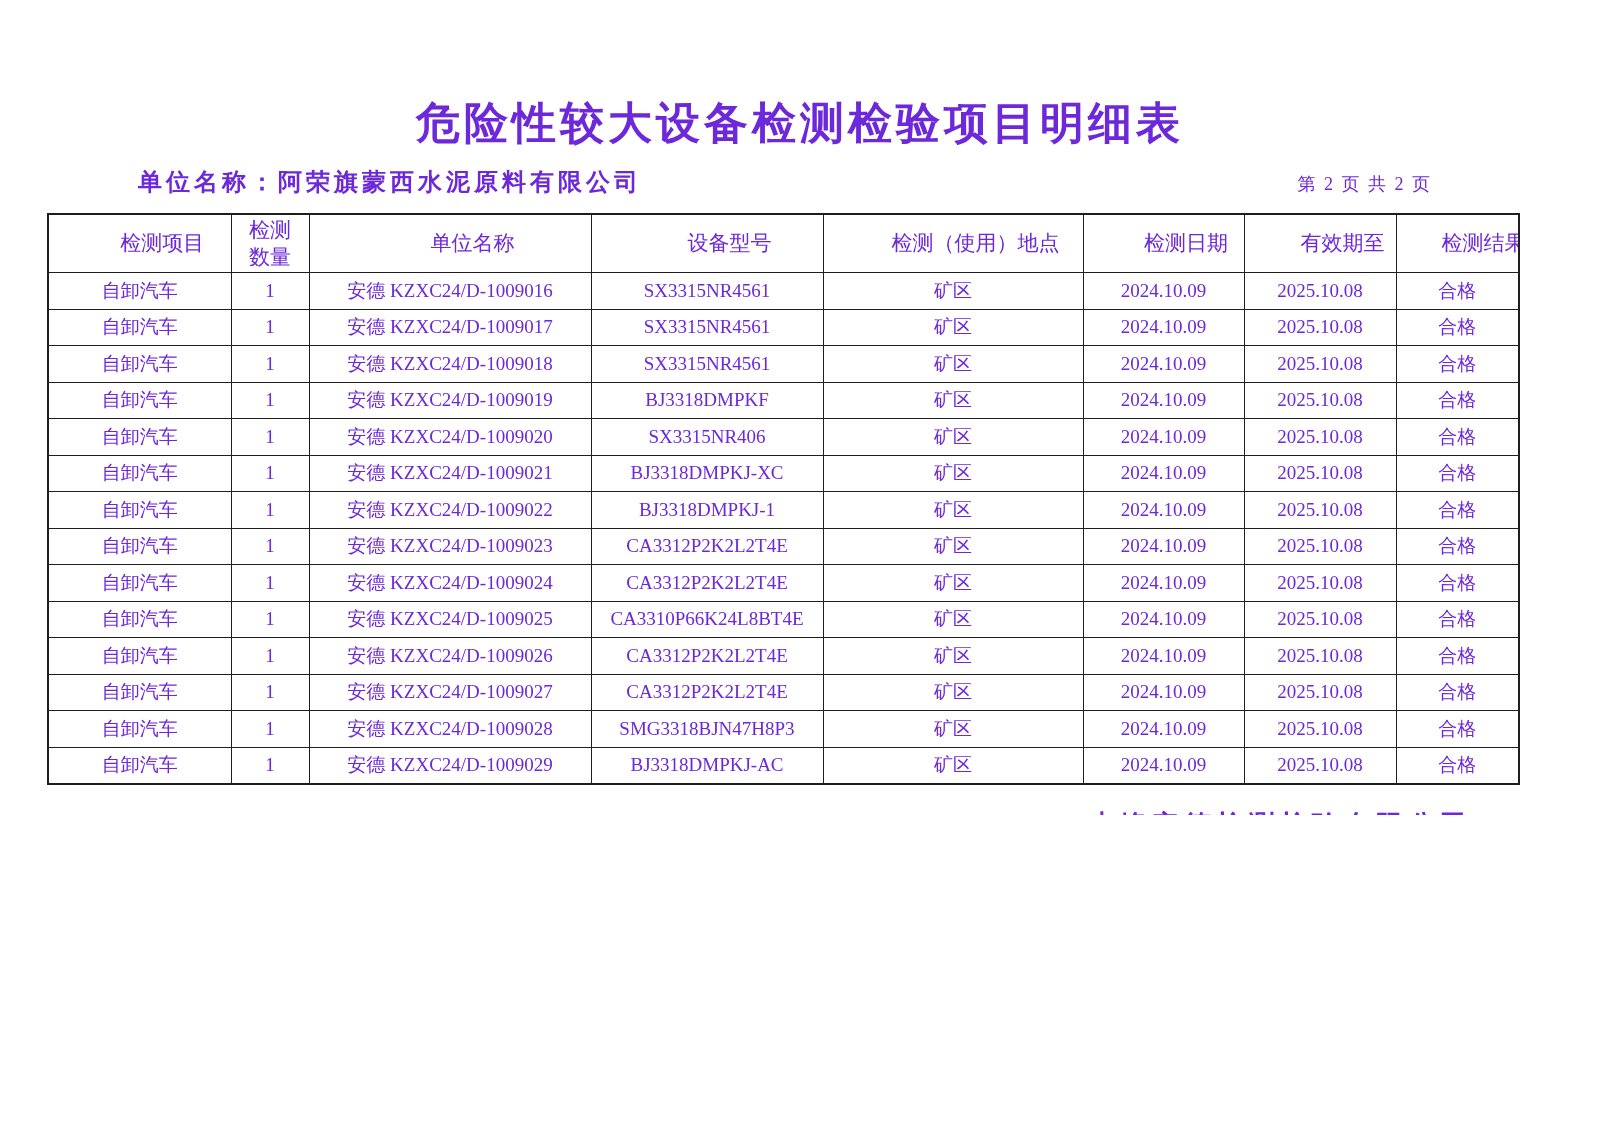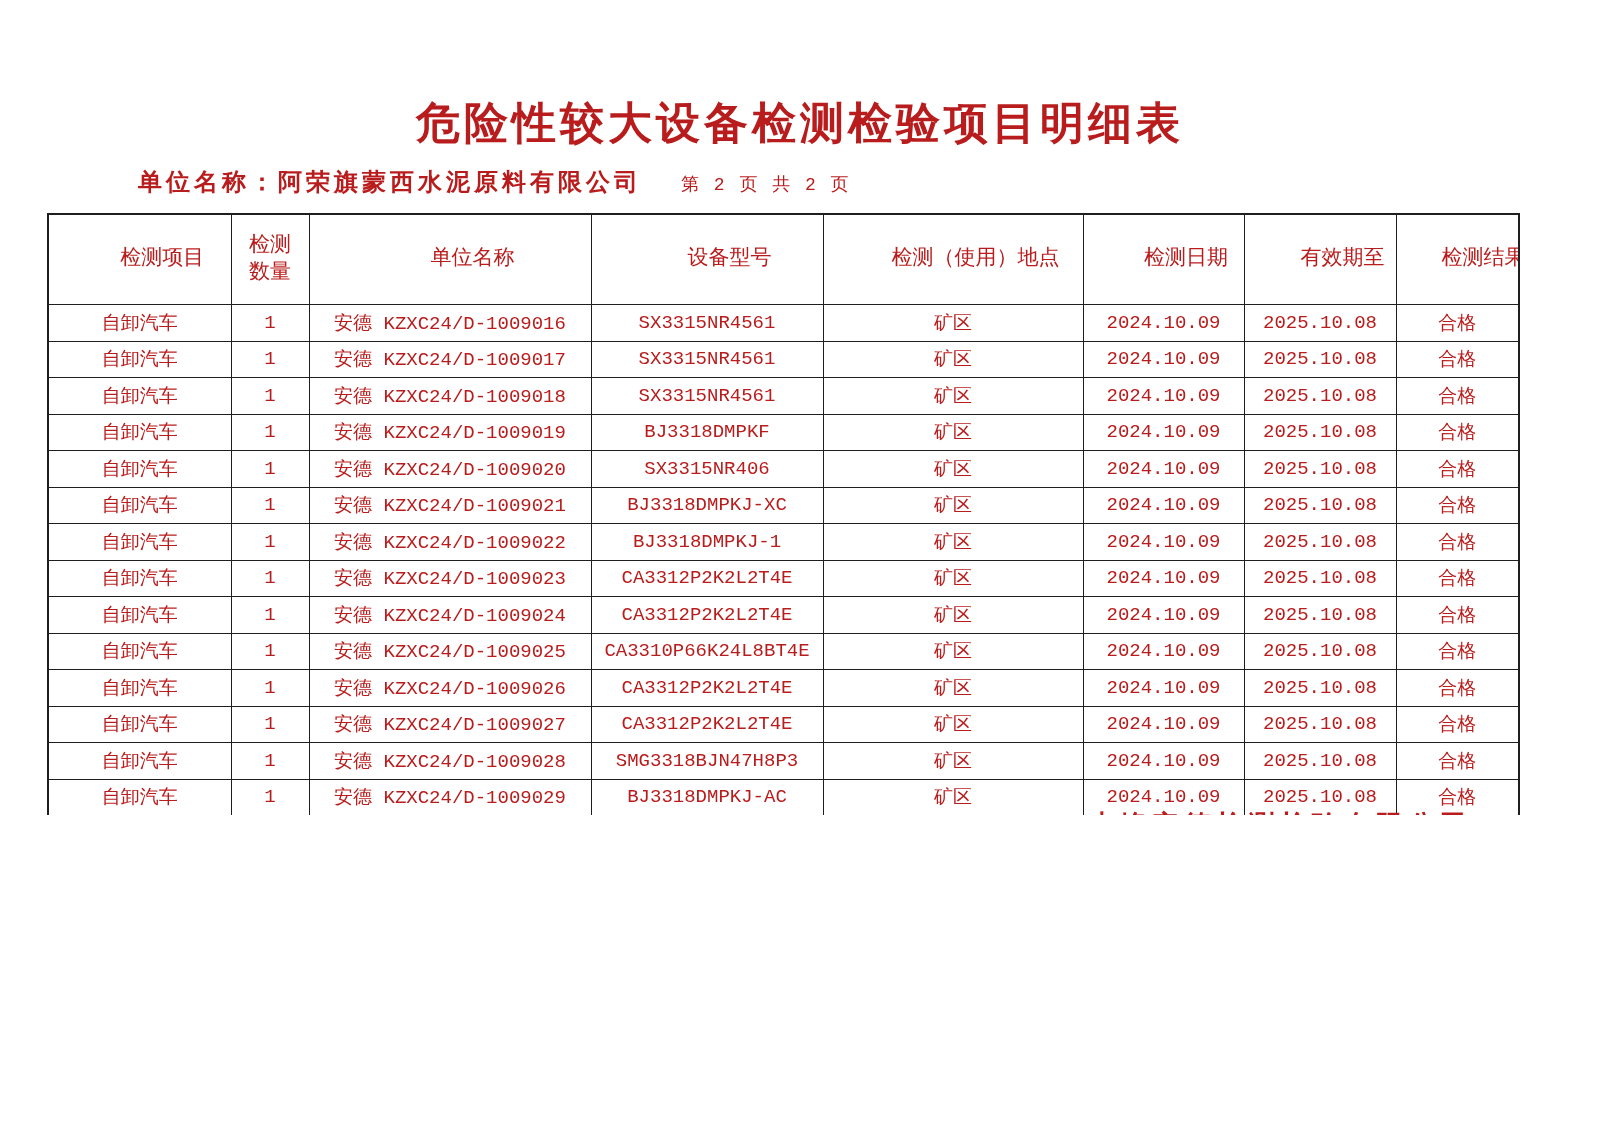--- a/index.html
+++ b/index.html
@@ -5,43 +5,43 @@
   html, body {
     margin: 0;
     padding: 0;
     background: #ffffff;
   }
   .page {
     position: relative;
     width: 1600px;
     height: 815px;
     background: #ffffff;
-    color: #b91c1c;
-    font-family: Liberation Mono, monospace;
+    color: #6d28d9;
+    font-family: Liberation Serif, serif;
     overflow: hidden;
   }
   .title {
     position: absolute;
     top: 94px;
     left: 0;
     width: 100%;
     margin: 0;
     text-align: center;
     font-size: 44px;
     font-weight: bold;
     letter-spacing: 4px;
     white-space: nowrap;
   }
   .meta-row {
     position: absolute;
     top: 164px;
     left: 138px;
     right: 168px;
     display: flex;
-    justify-content: flex-start;
+    justify-content: space-between;
     align-items: flex-end;
     gap: 39px;
   }
   .unit-line {
     font-size: 24px;
     font-weight: bold;
     letter-spacing: 4px;
     white-space: nowrap;
   }
   .page-indicator {
@@ -71,21 +71,21 @@
   }
   .detail-table th {
     height: 57px;
     font-size: 21px;
     font-weight: normal;
     line-height: 1.25;
     padding-left: 45px;
   }
   .detail-table th.wrap2 {
     white-space: normal;
-    padding: 16px 16px;
+    padding: 0 16px;
   }
   .detail-table td {
     height: 35.5px;
     font-size: 19px;
   }
   .company-signature {
     position: absolute;
     top: 796px;
     right: 128px;
     font-size: 27px;

